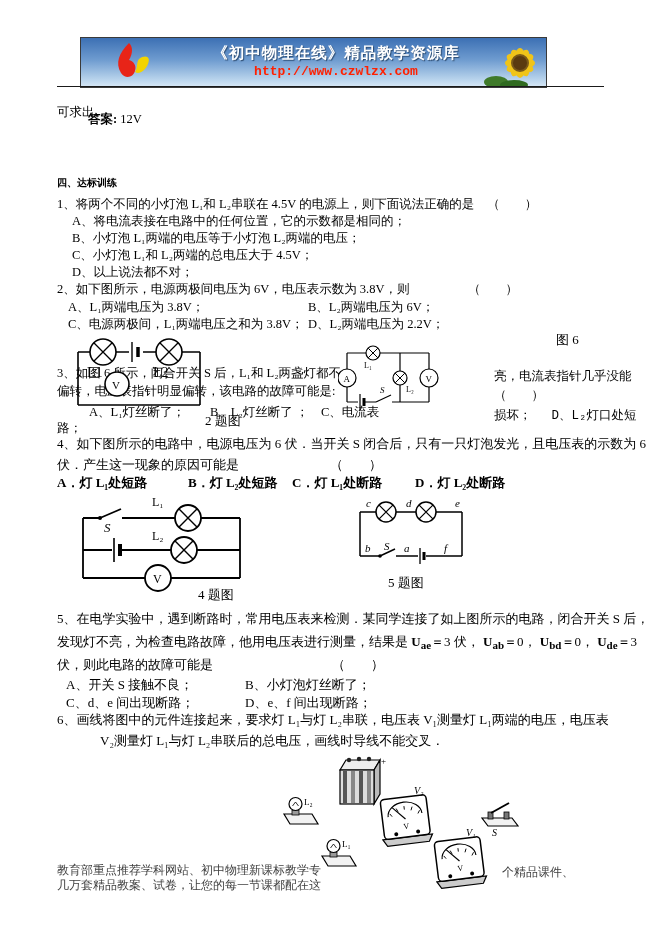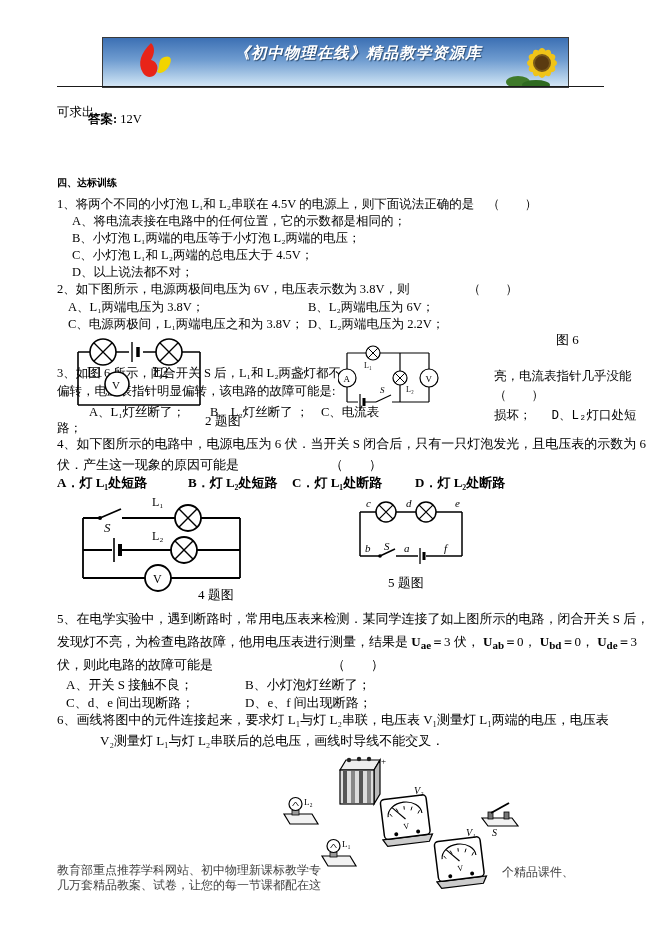--- a/index.html
+++ b/index.html
@@ -7,42 +7,43 @@
     width:661px;height:936px;position:relative;background:#ffffff;overflow:hidden;
     font-family:"Liberation Serif","DejaVu Serif",serif;color:#000;
   }
   .t{position:absolute;white-space:nowrap;font-size:12.5px;line-height:1.15;}
   .fs13{font-size:13px;}
   .fs11{font-size:12px;}
   .b{font-weight:bold;}
   .gray{color:#3f3f3f;}
   .sub{font-size:11px;vertical-align:-3px;font-weight:bold;}
   .banner{
-    position:absolute;left:102px;top:37px;width:465px;height:49px;
+    position:absolute;left:80px;top:37px;width:465px;height:49px;
     background:linear-gradient(#3c70b4,#6f9cd0 45%,#b9d4ec 85%,#d8e8f6);
-    border:1px solid #3a3a3a;overflow:hidden;font-style:italic;
+    border:1px solid #3a3a3a;overflow:hidden;
   }
   .banner-title{position:absolute;left:105px;top:5px;width:300px;text-align:center;
     color:#fff;font-weight:bold;font-size:15.5px;letter-spacing:1px;text-shadow:1px 1px 1px #2a4a70;}
   .banner-url{position:absolute;left:105px;top:26px;width:300px;text-align:center;
     color:#ff2000;font-weight:bold;font-size:13px;
     font-family:"Liberation Mono","DejaVu Sans Mono",monospace;}
   .rule{position:absolute;left:57px;top:86px;width:547px;height:1px;background:#1a1a1a;}
   svg.fig{position:absolute;}
   svg text{font-family:"Liberation Serif","DejaVu Serif",serif;}
 </style>
 </head>
 <body>
 
 <div class="banner">
   <svg width="50" height="42" style="position:absolute;left:28px;top:3px;">
     <path d="M20,2 C10,12 6,22 12,32 C16,38 24,37 26,30 C28,24 24,20 20,19 C24,12 24,6 20,2 Z" fill="#e82418"></path>
     <path d="M30,18 C37,13 42,16 39,23 C36,30 30,34 26,31 C29,27 27,22 30,18 Z" fill="#f2d400"></path>
   </svg>
   <div class="banner-title">《初中物理在线》精品教学资源库</div>
+  <div class="banner-url">http://www.czwlzx.com</div>
   <svg width="62" height="49" style="position:absolute;right:0;top:0;">
     <g transform="translate(36,25)">
       <g fill="#f0c419">
         <ellipse rx="6" ry="15" transform="rotate(0)"></ellipse>
           <ellipse rx="6" ry="15" transform="rotate(30)"></ellipse>
         <ellipse rx="6" ry="15" transform="rotate(60)"></ellipse>
           <ellipse rx="6" ry="15" transform="rotate(90)"></ellipse>
         <ellipse rx="6" ry="15" transform="rotate(120)"></ellipse>
           <ellipse rx="6" ry="15" transform="rotate(150)"></ellipse>
       </g>

